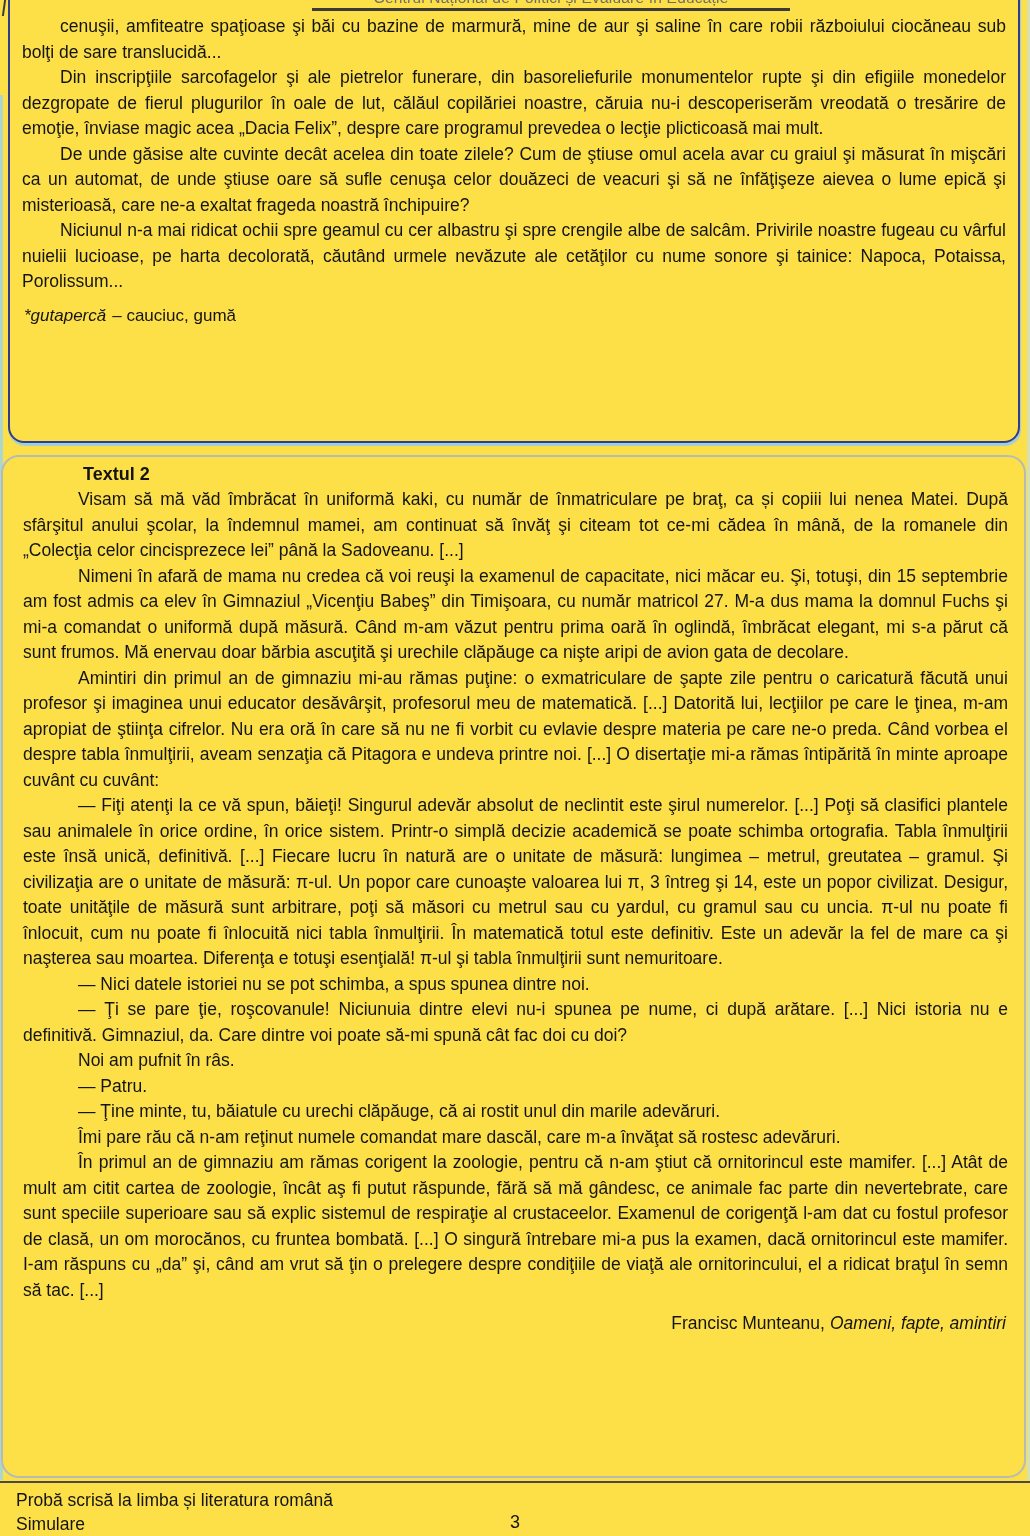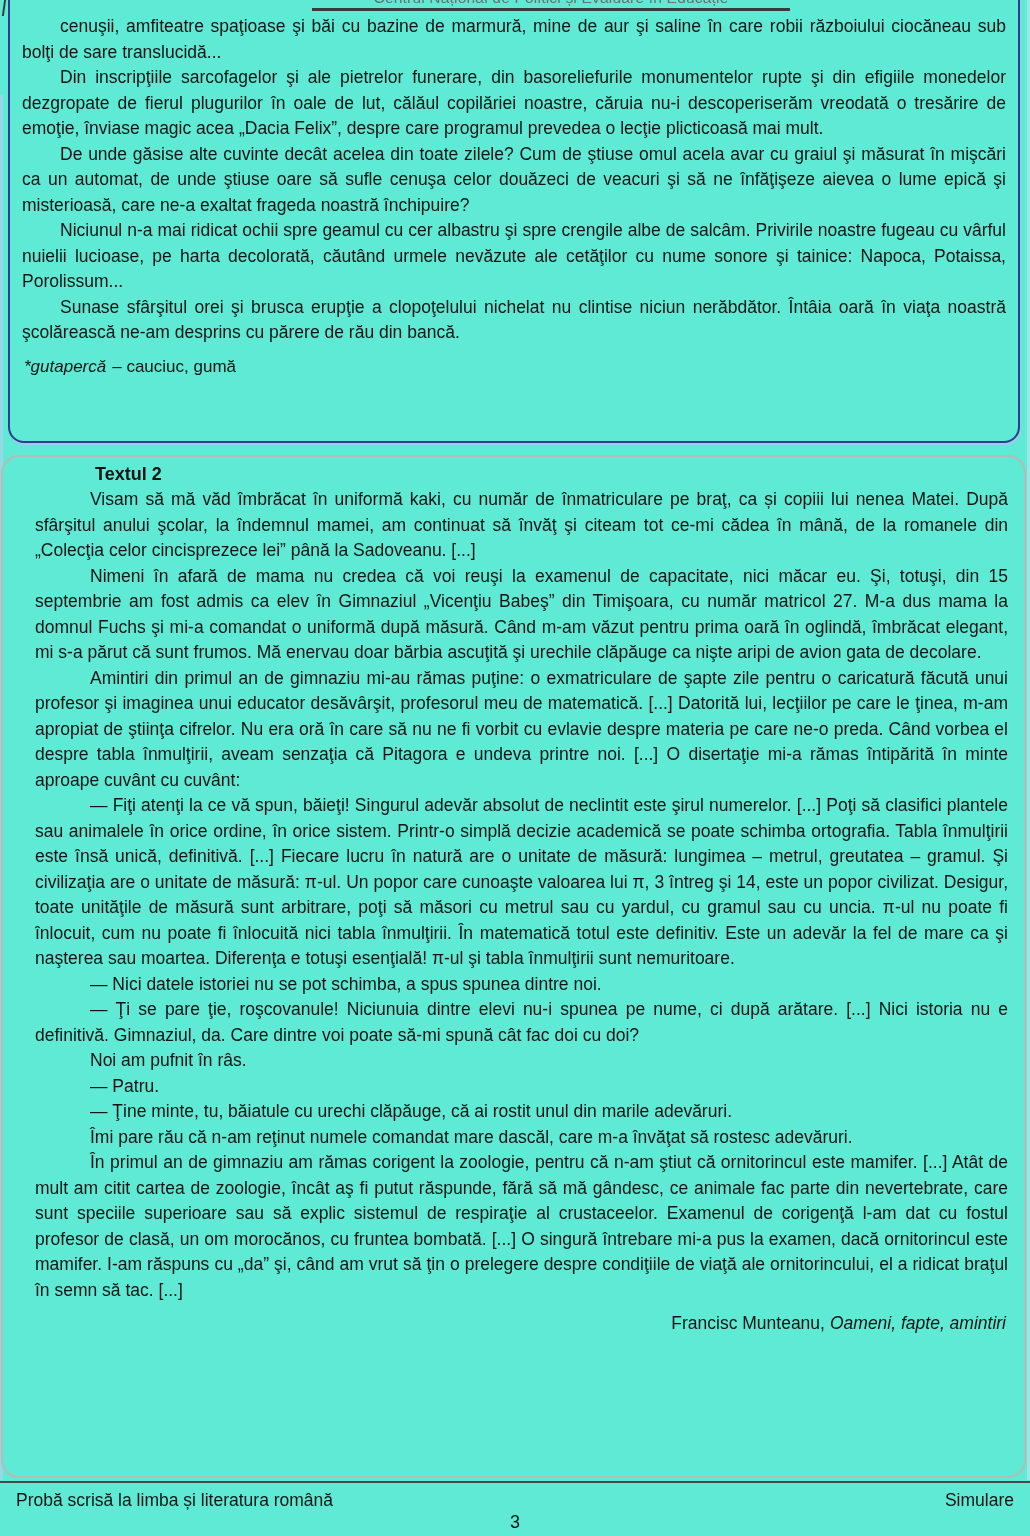--- a/index.html
+++ b/index.html
@@ -1,19 +1,19 @@
 <!DOCTYPE html>
 <html lang="ro"><head>
 <meta charset="utf-8">
 <style>
   html,body{margin:0;padding:0;background:#ffffff;}
   .page{
     position:relative;
     width:1030px;height:1536px;
-    background:#5eead4;
+    background:#fde047;
     overflow:hidden;
     font-family:"Liberation Sans","DejaVu Sans",sans-serif;
     color:#141414;
   }
   
   .scan-edge-left{position:absolute;left:0;top:95px;width:3px;height:1385px;background:#9fd4e6;opacity:.85;}
   .scan-edge-right{position:absolute;right:0;top:0;width:3px;height:1480px;background:#bfe2ef;opacity:.65;}
   .scan-tick{position:absolute;left:3px;top:0;width:2px;height:16px;background:#3c3c3c;transform:skewX(-8deg);}
 
   
@@ -30,21 +30,21 @@
     box-sizing:border-box;
     border:2.5px solid #2e3d8f;border-radius:16px;
     box-shadow:1px 3px 1px rgba(150,205,235,.9);
     padding:36px 12px 0 12px;
   }
   
   .box2{
     position:absolute;left:1px;top:455px;width:1025px;height:1023px;
     box-sizing:border-box;
     border:2px solid #b7bbb7;border-radius:18px;
-    padding:4px 16px 0 32px;
+    padding:4px 16px 0 20px;
   }
 
   p.par{
     margin:0;
     font-size:17.5px;line-height:25.5px;
     text-align:justify;
     text-indent:38px;
   }
   .box2 p.par{text-indent:55px;}
   .t2-heading{
@@ -60,22 +60,22 @@
   .footnote{
     margin:9px 0 0 2px;font-size:17px;line-height:24px;text-align:left;
   }
   .footnote .term{font-style:italic;}
   .footnote .def{margin-left:6px;}
 
   
   .footer-rule{position:absolute;left:0;top:1481px;width:1030px;height:2px;background:#4a4a4a;}
   .footer-row{
     position:absolute;left:16px;top:1488px;width:998px;
-    display:flex;justify-content:space-between;
-    font-size:17.5px;line-height:24px;
+    display:flex;
+    font-size:17.5px;line-height:24px;flex-direction:column;
   }
   .page-number{
     position:absolute;left:0;top:1510px;width:1030px;
     text-align:center;font-size:18px;line-height:24px;
   }
 </style>
 </head>
 <body>
 
 <div class="page">
@@ -87,21 +87,20 @@
   <div class="header-clip">
     <span class="inst">Centrul Național de Politici și Evaluare în Educație</span>
   </div>
   <div class="header-rule"></div>
 
   <div class="box1">
     <p class="par">cenuşii, amfiteatre spaţioase şi băi cu bazine de marmură, mine de aur şi saline în care robii războiului ciocăneau sub bolţi de sare translucidă...</p>
     <p class="par">Din inscripţiile sarcofagelor şi ale pietrelor funerare, din basoreliefurile monumentelor rupte şi din efigiile monedelor dezgropate de fierul plugurilor în oale de lut, călăul copilăriei noastre, căruia nu-i descoperiserăm vreodată o tresărire de emoţie, înviase magic acea „Dacia Felix”, despre care programul prevedea o lecţie plicticoasă mai mult.</p>
     <p class="par">De unde găsise alte cuvinte decât acelea din toate zilele? Cum de ştiuse omul acela avar cu graiul şi măsurat în mişcări ca un automat, de unde ştiuse oare să sufle cenuşa celor douăzeci de veacuri şi să ne înfăţişeze aievea o lume epică şi misterioasă, care ne-a exaltat frageda noastră închipuire?</p>
     <p class="par">Niciunul n-a mai ridicat ochii spre geamul cu cer albastru şi spre crengile albe de salcâm. Privirile noastre fugeau cu vârful nuielii lucioase, pe harta decolorată, căutând urmele nevăzute ale cetăţilor cu nume sonore şi tainice: Napoca, Potaissa, Porolissum...</p>
-    <p class="par">Sunase sfârşitul orei şi brusca erupţie a clopoţelului nichelat nu clintise niciun nerăbdător. Întâia oară în viaţa noastră şcolărească ne-am desprins cu părere de rău din bancă.</p>
     <p class="footnote"><span class="term">*gutapercă</span><span class="def">– cauciuc, gumă</span></p>
   </div>
 
   <div class="box2">
     <p class="t2-heading">Textul 2</p>
     <p class="par">Visam să mă văd îmbrăcat în uniformă kaki, cu număr de înmatriculare pe braţ, ca și copiii lui nenea Matei. După sfârşitul anului şcolar, la îndemnul mamei, am continuat să învăţ şi citeam tot ce-mi cădea în mână, de la romanele din „Colecţia celor cincisprezece lei” până la Sadoveanu. [...]</p>
     <p class="par">Nimeni în afară de mama nu credea că voi reuşi la examenul de capacitate, nici măcar eu. Şi, totuşi, din 15 septembrie am fost admis ca elev în Gimnaziul „Vicenţiu Babeş” din Timişoara, cu număr matricol 27. M-a dus mama la domnul Fuchs şi mi-a comandat o uniformă după măsură. Când m-am văzut pentru prima oară în oglindă, îmbrăcat elegant, mi s-a părut că sunt frumos. Mă enervau doar bărbia ascuţită şi urechile clăpăuge ca nişte aripi de avion gata de decolare.</p>
     <p class="par">Amintiri din primul an de gimnaziu mi-au rămas puţine: o exmatriculare de şapte zile pentru o caricatură făcută unui profesor şi imaginea unui educator desăvârşit, profesorul meu de matematică. [...] Datorită lui, lecţiilor pe care le ţinea, m-am apropiat de ştiinţa cifrelor. Nu era oră în care să nu ne fi vorbit cu evlavie despre materia pe care ne-o preda. Când vorbea el despre tabla înmulţirii, aveam senzaţia că Pitagora e undeva printre noi. [...] O disertaţie mi-a rămas întipărită în minte aproape cuvânt cu cuvânt:</p>
     <p class="par">— Fiţi atenţi la ce vă spun, băieţi! Singurul adevăr absolut de neclintit este şirul numerelor. [...] Poţi să clasifici plantele sau animalele în orice ordine, în orice sistem. Printr-o simplă decizie academică se poate schimba ortografia. Tabla înmulţirii este însă unică, definitivă. [...] Fiecare lucru în natură are o unitate de măsură: lungimea – metrul, greutatea – gramul. Şi civilizaţia are o unitate de măsură: π-ul. Un popor care cunoaşte valoarea lui π, 3 întreg şi 14, este un popor civilizat. Desigur, toate unităţile de măsură sunt arbitrare, poţi să măsori cu metrul sau cu yardul, cu gramul sau cu uncia. π-ul nu poate fi înlocuit, cum nu poate fi înlocuită nici tabla înmulţirii. În matematică totul este definitiv. Este un adevăr la fel de mare ca şi naşterea sau moartea. Diferenţa e totuşi esenţială! π-ul şi tabla înmulţirii sunt nemuritoare.</p>
     <p class="par">— Nici datele istoriei nu se pot schimba, a spus spunea dintre noi.</p>

